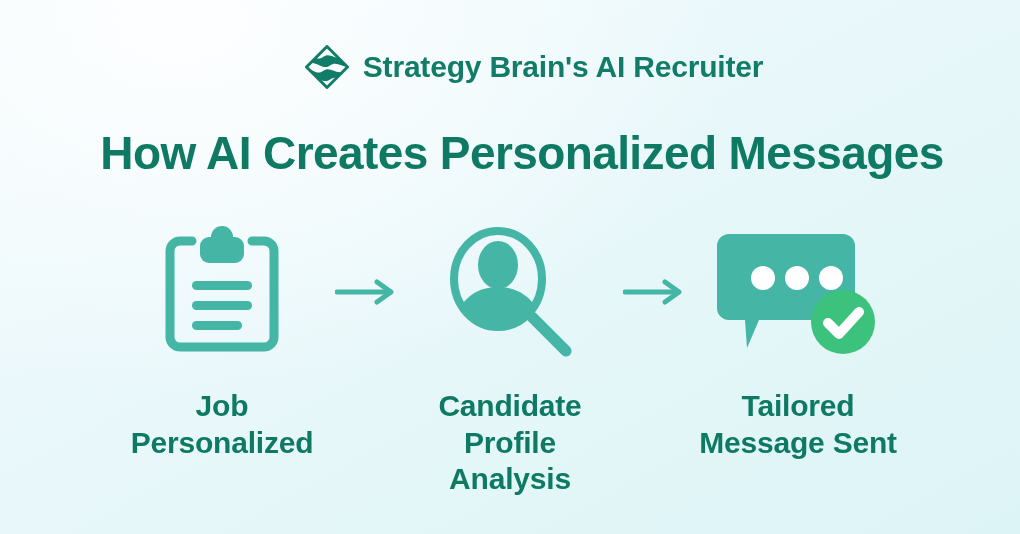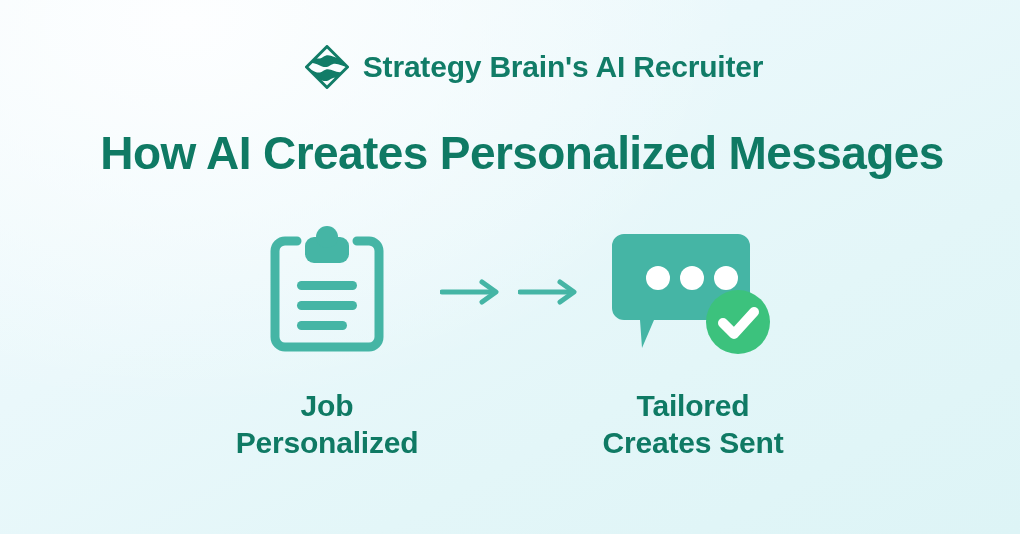--- a/index.html
+++ b/index.html
@@ -153,20 +153,42 @@
 Personalized</div>
     </div>
 
     <div class="arrow">
       <svg width="62" height="26" viewBox="0 0 62 26">
         <path d="M2 13 H54" fill="none" stroke="#45b5a5" stroke-width="5" stroke-linecap="round"></path>
         <path d="M42 3 L56 13 L42 23" fill="none" stroke="#45b5a5" stroke-width="5" stroke-linecap="round" stroke-linejoin="round"></path>
       </svg>
     </div>
 
+    <div class="step">
+      <div class="step-icon">
+        <svg width="140" height="138" viewBox="0 0 140 138">
+          <defs>
+            <clipPath id="lensClip">
+              <ellipse cx="58" cy="56" rx="44" ry="48"></ellipse>
+            </clipPath>
+          </defs>
+
+          <g clip-path="url(#lensClip)">
+            <ellipse cx="58" cy="42" rx="20" ry="24" fill="#45b5a5"></ellipse>
+            <path d="M58 64 C 30 64, 14 84, 12 112 L 104 112 C 102 84, 86 64, 58 64 Z" fill="#45b5a5"></path>
+          </g>
+
+          <ellipse cx="58" cy="56" rx="44" ry="48" fill="none" stroke="#45b5a5" stroke-width="8"></ellipse>
+
+          <path d="M92 94 L126 128" fill="none" stroke="#45b5a5" stroke-width="11" stroke-linecap="round"></path>
+        </svg>
+      </div>
+      <div class="step-label">Candidate
+Profile Analysis</div>
+    </div>
 
     <div class="arrow">
       <svg width="62" height="26" viewBox="0 0 62 26">
         <path d="M2 13 H54" fill="none" stroke="#45b5a5" stroke-width="5" stroke-linecap="round"></path>
         <path d="M42 3 L56 13 L42 23" fill="none" stroke="#45b5a5" stroke-width="5" stroke-linecap="round" stroke-linejoin="round"></path>
       </svg>
     </div>
 
     <div class="step">
       <div class="step-icon">
@@ -176,17 +198,17 @@
 
           <circle cx="48" cy="54" r="12" fill="#ffffff"></circle>
           <circle cx="82" cy="54" r="12" fill="#ffffff"></circle>
           <circle cx="116" cy="54" r="12" fill="#ffffff"></circle>
 
           <circle cx="128" cy="98" r="32" fill="#3cc27d"></circle>
           <path d="M113 99 L124 110 L144 88" fill="none" stroke="#ffffff" stroke-width="10" stroke-linecap="round" stroke-linejoin="round"></path>
         </svg>
       </div>
       <div class="step-label">Tailored
-Creates Sent</div>
+Message Sent</div>
     </div>
 
   </div>
 </div>
 
 </body></html>

